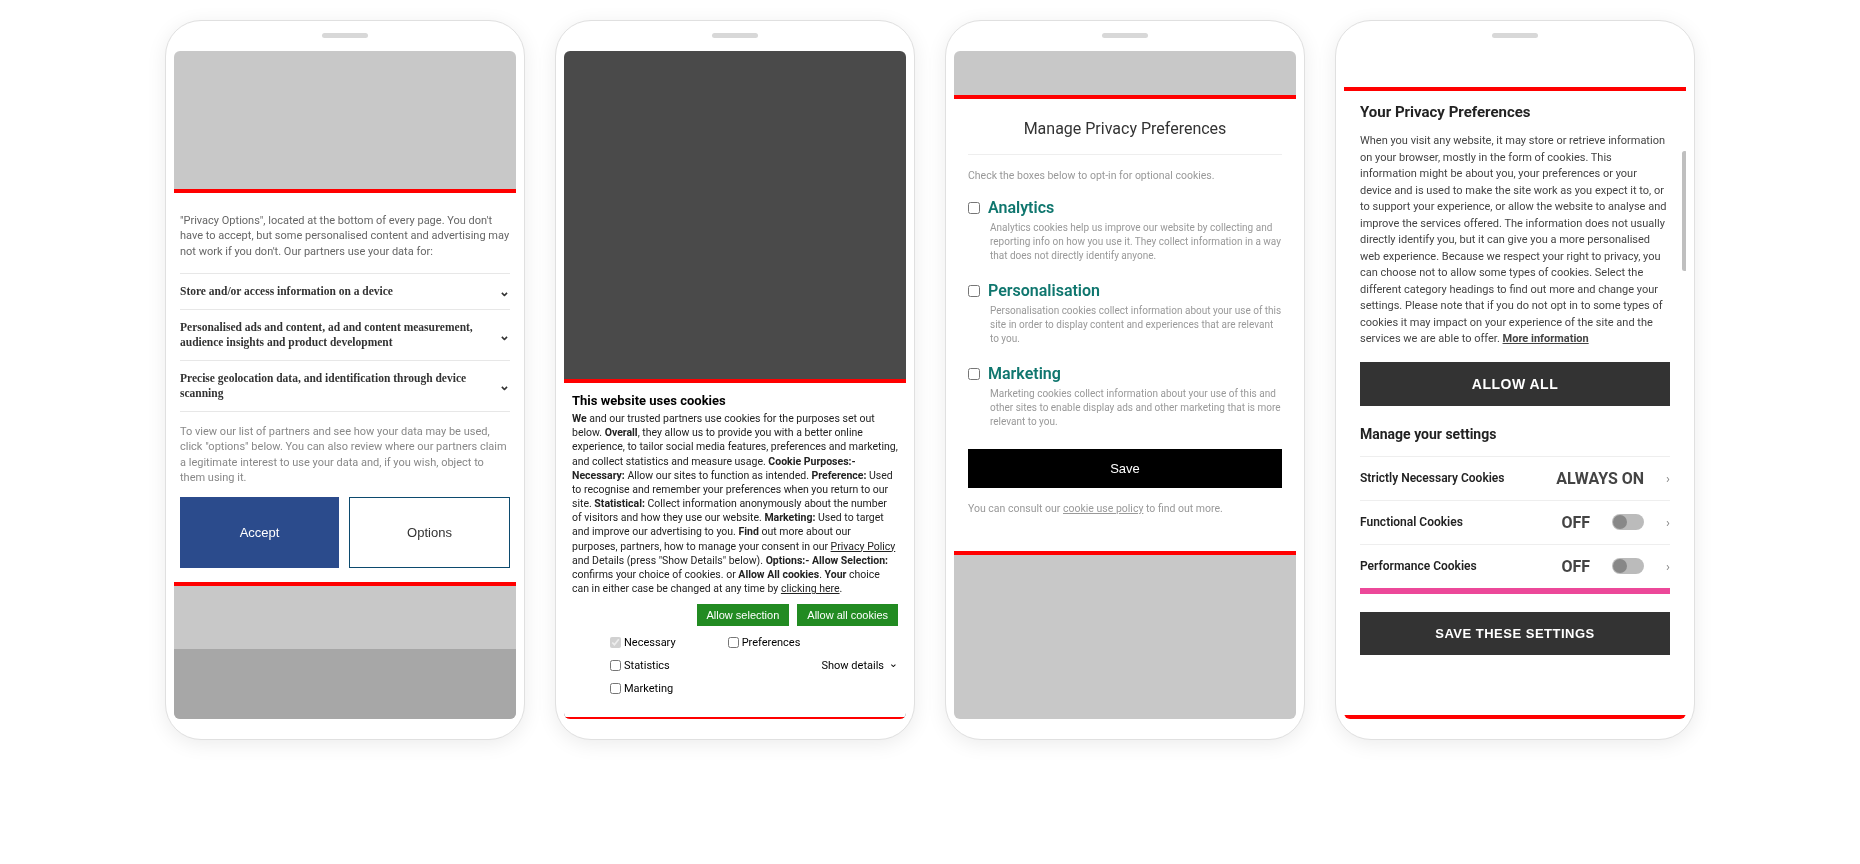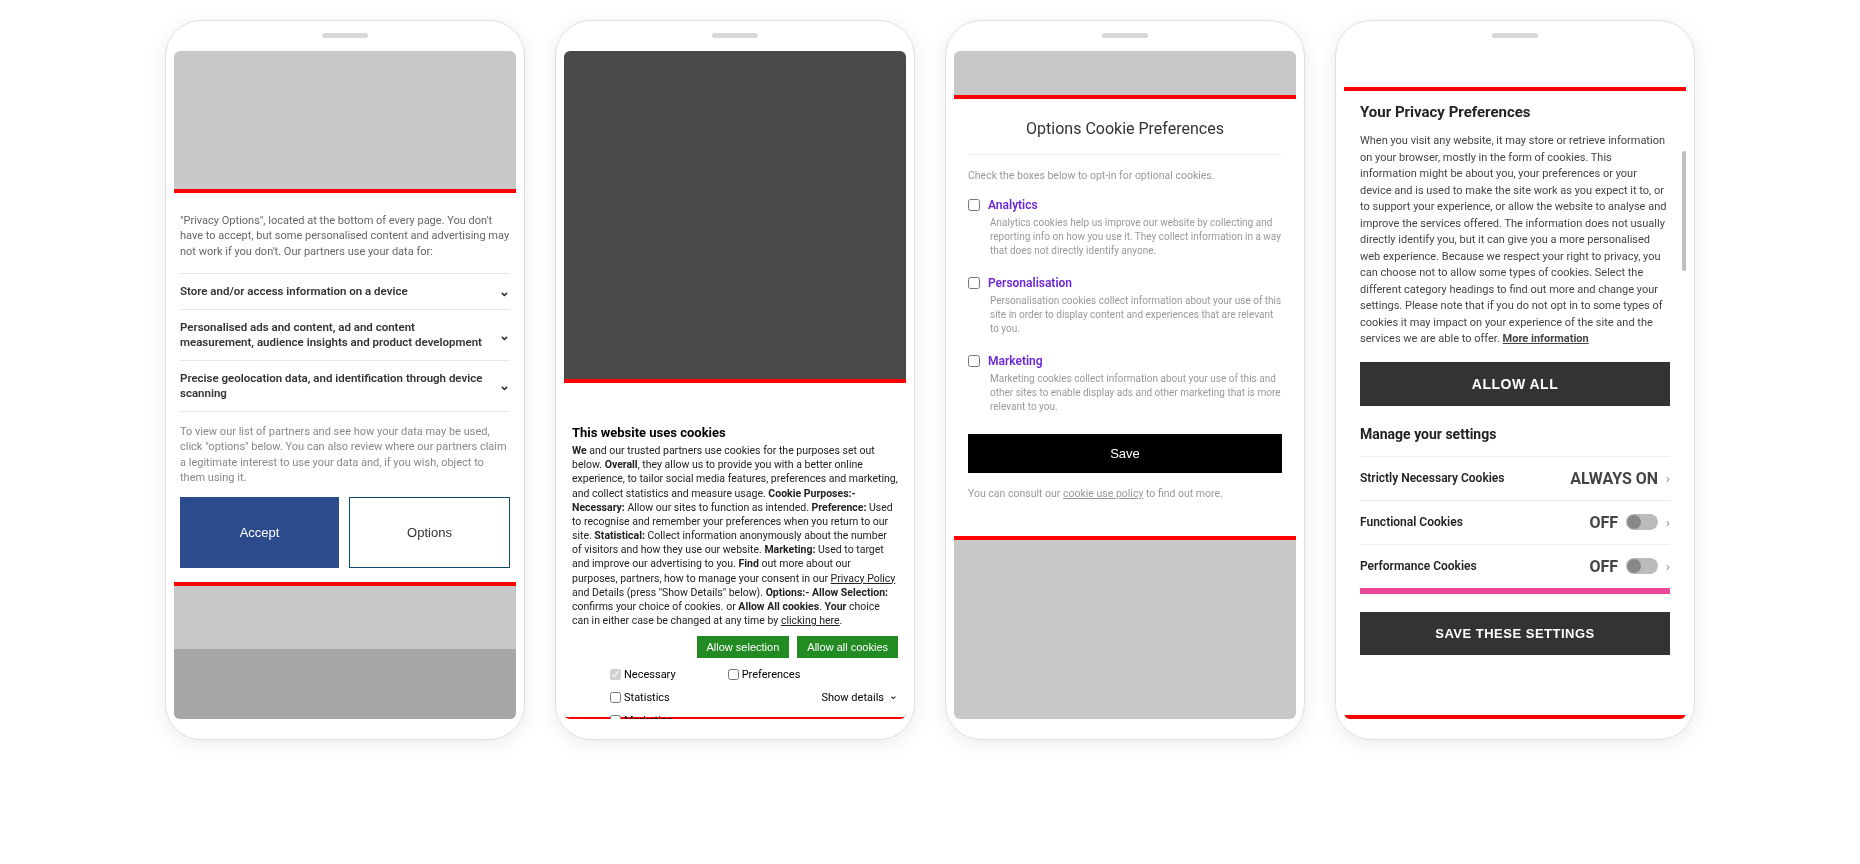--- a/index.html
+++ b/index.html
@@ -10,68 +10,68 @@
 .screen { flex: 1; background: #fff; border-radius: 6px; overflow: hidden; position: relative; }
 .redbox { border: 4px solid red; position: absolute; }
 
 
 .p1-bg { background: #c8c8c8; width: 100%; height: 100%; }
 .p1-modal { position: absolute; top: 138px; left: -12px; right: -12px; background: #fff; }
 .p1-modal-inner { padding: 14px; }
 .p1-intro { font-size: 11px; color: #666; line-height: 1.4; padding: 6px 0 14px; border-bottom: 1px solid #e7e7e7; }
 .p1-row { display: flex; justify-content: space-between; align-items: center; padding: 10px 0; border-bottom: 1px solid #e7e7e7; font-size: 11.5px; font-weight: 600; color: #333; }
 .p1-row .chev { font-size: 13px; color: #333; }
-.p1-row-text { flex: 1; padding-right: 8px; line-height: 1.3; }
+.p1-row-text { flex: 1; padding-right: 8px; line-height: 1.3; font-family: Liberation Serif, serif; }
 .p1-footer-text { font-size: 11px; color: #888; line-height: 1.4; padding: 12px 0; }
 .p1-btns { display: flex; gap: 10px; }
 .p1-btn-accept { flex: 1; background: #2b4b8c; color: #fff; border: none; padding: 28px 0; font-size: 13px; font-weight: 500; cursor: pointer; }
 .p1-btn-options { flex: 1; background: #fff; color: #333; border: 1px solid #0c4a6e; padding: 12px 0; font-size: 13px; cursor: pointer; }
 .p1-bottombar { position: absolute; bottom: 0; left: 0; right: 0; height: 70px; background: #a7a7a7; }
 
 
 .p2-bg { background: #4a4a4a; width: 100%; height: 100%; }
 .p2-modal { position: absolute; top: 328px; left: -8px; right: -8px; bottom: -2px; background: #fff; }
 .p2-inner { padding: 10px 12px; }
-.p2-title { font-size: 13px; font-weight: bold; margin-bottom: 4px; margin-top: 32px; }
+.p2-title { font-size: 13px; font-weight: bold; margin-bottom: 4px; }
 .p2-body { font-size: 10.5px; line-height: 1.35; color: #222; }
 .p2-body b { font-weight: bold; }
 .p2-body a { color: #222; text-decoration: underline; }
 .p2-btnrow { display: flex; justify-content: flex-end; gap: 8px; margin-top: 8px; }
 .p2-btn { background: #228B22; color: #fff; border: none; padding: 5px 10px; font-size: 11px; cursor: pointer; }
 .p2-checks { display: flex; flex-wrap: wrap; gap: 10px 14px; padding: 10px 0 4px; font-size: 11px; align-items: center; }
 .p2-check { display: flex; align-items: center; gap: 3px; padding-left: 38px; }
 .p2-check input { width: 11px; height: 11px; }
 .p2-show { margin-left: auto; font-size: 11px; text-align: left; position: relative; padding-right: 14px; }
 .p2-show::after { content: "⌄"; position: absolute; right: 0; top: -2px; }
 
 
 .p3-bg { background: #c8c8c8; width: 100%; height: 100%; }
 .p3-modal { position: absolute; top: 44px; left: -8px; right: -8px; background: #fff; padding-bottom: 20px; }
 .p3-inner { padding: 16px 18px; }
 .p3-title { text-align: center; font-size: 16px; color: #333; padding: 4px 0 16px; border-bottom: 1px solid #eee; }
 .p3-intro { font-size: 10.5px; color: #999; padding: 14px 0 16px; }
 .p3-opt { padding-bottom: 18px; }
 .p3-opt-head { display: flex; align-items: center; gap: 8px; margin-bottom: 4px; }
 .p3-opt-head input { width: 12px; height: 12px; }
-.p3-opt-label { font-size: 12px; font-weight: 600; color: #6d28d9; }
+.p3-opt-label { font-size: 16px; font-weight: 600; color: #0f766e; }
 .p3-opt-desc { font-size: 10px; color: #999; line-height: 1.4; padding-left: 22px; }
 .p3-save { width: 100%; background: #000; color: #fff; border: none; padding: 12px; font-size: 13px; cursor: pointer; margin-top: 2px; }
 .p3-foot { font-size: 10.5px; color: #999; padding-top: 14px; }
 .p3-foot a { color: #999; text-decoration: underline; }
 
 
 .p4-modal { position: absolute; top: 36px; left: -8px; right: -8px; bottom: 0; background: #fff; }
 .p4-inner { padding: 12px 20px; }
 .p4-scroll { position: absolute; right: 3px; top: 60px; width: 5px; height: 120px; background: #bfbfbf; border-radius: 3px; }
 .p4-title { font-size: 15px; font-weight: bold; color: #222; margin-bottom: 12px; }
 .p4-body { font-size: 11px; color: #444; line-height: 1.5; margin-bottom: 14px; }
 .p4-body .mi { font-weight: bold; text-decoration: underline; }
 .p4-allow { width: 100%; background: #333; color: #fff; border: none; padding: 14px; font-size: 14px; font-weight: bold; letter-spacing: 0.5px; cursor: pointer; margin-bottom: 20px; }
 .p4-mys { font-size: 14px; font-weight: bold; color: #222; margin-bottom: 14px; }
-.p4-setting { border-top: 1px solid #eee; padding: 12px 0; display: flex; align-items: center; font-size: 12px; }
+.p4-setting { border-top: 1px solid #eee; padding: 12px 0; display: flex; align-items: center; font-size: 12px; gap: 14px; }
 .p4-setting:last-of-type { border-bottom: 6px solid #ec4899; }
 .p4-setting-name { flex: 1; font-weight: 600; color: #222; }
 .p4-setting-state { font-size: 16px; font-weight: bold; color: #444; margin-right: 8px; }
 .p4-toggle { width: 32px; height: 16px; background: #bbb; border-radius: 10px; position: relative; margin-right: 8px; }
 .p4-toggle::after { content: ""; position: absolute; width: 14px; height: 14px; background: #888; border-radius: 50%; top: 1px; left: 1px; }
 .p4-chev { font-size: 13px; color: #888; }
 .p4-save { width: 100%; background: #333; color: #fff; border: none; padding: 14px; font-size: 13px; font-weight: bold; letter-spacing: 0.5px; cursor: pointer; margin-top: 18px; }
 </style>
 </head>
 <body>
@@ -145,21 +145,21 @@
       </div>
     </div>
   </div>
 
   <div class="phone">
     <div class="speaker"></div>
     <div class="screen">
       <div class="p3-bg"></div>
       <div class="redbox p3-modal">
         <div class="p3-inner">
-          <div class="p3-title">Options Cookie Preferences</div>
+          <div class="p3-title">Manage Privacy Preferences</div>
           <div class="p3-intro">Check the boxes below to opt-in for optional cookies.</div>
           <div class="p3-opt">
             <div class="p3-opt-head">
               <input type="checkbox" style="">
               <span class="p3-opt-label">Analytics</span>
             </div>
             <div class="p3-opt-desc">Analytics cookies help us improve our website by collecting and reporting info on how you use it. They collect information in a way that does not directly identify anyone.</div>
           </div>
           <div class="p3-opt">
             <div class="p3-opt-head">

